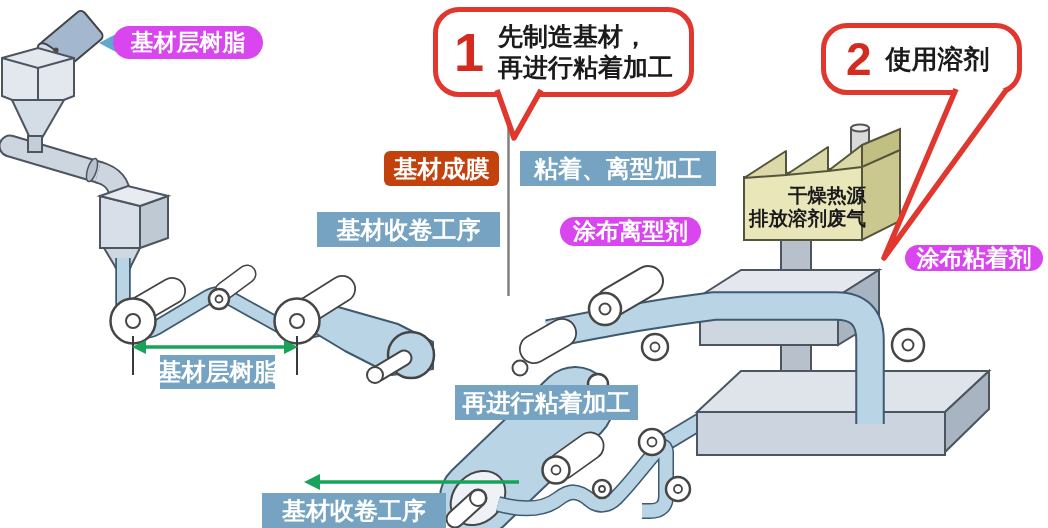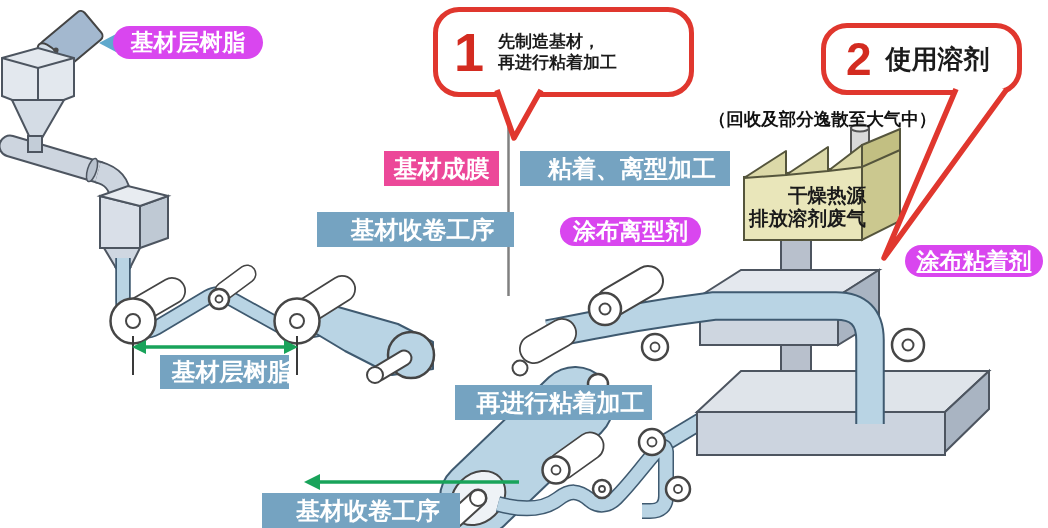--- a/index.html
+++ b/index.html
@@ -4,22 +4,22 @@
 <style>
   html,body{margin:0;padding:0;background:#ffffff;}
   body{width:1048px;height:528px;position:relative;overflow:hidden;
        font-family:"Liberation Sans","DejaVu Sans",sans-serif;}
   .stage{position:absolute;inset:0;width:1048px;height:528px;}
   svg{position:absolute;left:0;top:0;}
   .art{z-index:1;}
   .tails{z-index:10;pointer-events:none;}
   .lbl{position:absolute;z-index:5;display:flex;align-items:center;justify-content:center;
        color:#ffffff;font-weight:bold;font-size:24px;white-space:nowrap;}
-  .rect-blue{background:#75a3c1;padding-left:14px;}
-  .rect-gold{background:#ec4899;}
+  .rect-blue{background:#75a3c1;}
+  .rect-gold{background:#c2410c;border-radius:6px;}
   .pill{background:#d946ef;border-radius:18px;font-size:23px;}
   .callout{position:absolute;z-index:6;background:#ffffff;border:5px solid #e0372e;
            border-radius:26px;display:flex;align-items:center;box-sizing:border-box;}
   .callout .num{color:#d32b20;font-weight:bold;line-height:1;}
   .callout .ctext{color:#1b1b1b;font-weight:bold;line-height:1.25;}
   .note{position:absolute;z-index:5;color:#111;font-weight:600;font-size:17.5px;
         text-align:center;white-space:nowrap;}
   .factory-text{position:absolute;z-index:5;color:#1a1a1a;font-weight:600;font-size:19.5px;
         line-height:1.18;text-align:right;white-space:nowrap;}
 </style>
@@ -193,38 +193,37 @@
 <div class="lbl pill" style="left:113px;top:26px;width:150px;height:33px;">基材层树脂</div>
 
 <div class="lbl rect-gold" style="left:384px;top:151px;width:115px;height:35px;">基材成膜</div>
 
 <div class="lbl rect-blue" style="left:520px;top:151px;width:196px;height:35px;">粘着、离型加工</div>
 
 <div class="lbl rect-blue" style="left:317px;top:212px;width:183px;height:35px;">基材收卷工序</div>
 
 <div class="lbl pill" style="left:560px;top:217px;width:141px;height:29px;">涂布离型剂</div>
 
-<div class="lbl pill" style="left:905px;top:245px;width:138px;height:32px;text-decoration:underline;">涂布粘着剂</div>
+<div class="lbl pill" style="left:905px;top:245px;width:138px;height:26px;">涂布粘着剂</div>
 
 <div class="lbl rect-blue" style="left:160px;top:355px;width:115px;height:34px;">基材层树脂</div>
 
 <div class="lbl rect-blue" style="left:455px;top:385px;width:183px;height:35px;">再进行粘着加工</div>
 
 <div class="lbl rect-blue" style="left:262px;top:493px;width:184px;height:35px;">基材收卷工序</div>
 
-<div class="note" style="left:700px;top:107px;width:245px;">（回收及部分逸散至大气中）</div>
 
 <div class="factory-text" style="left:736px;top:184px;width:130px;">
   <div>干燥热源</div>
   <div>排放溶剂废气</div>
 </div>
 
 <div class="callout" style="left:433px;top:7px;width:261px;height:90px;padding-left:16px;gap:14px;">
   <div class="num" style="font-size:54px;">1</div>
-  <div class="ctext" style="font-size:17px;">
+  <div class="ctext" style="font-size:25px;">
     <div>先制造基材，</div>
     <div>再进行粘着加工</div>
   </div>
 </div>
 
 <div class="callout" style="left:821px;top:23px;width:201px;height:72px;padding-left:20px;gap:14px;">
   <div class="num" style="font-size:46px;">2</div>
   <div class="ctext" style="font-size:26px;">使用溶剂</div>
 </div>
 

